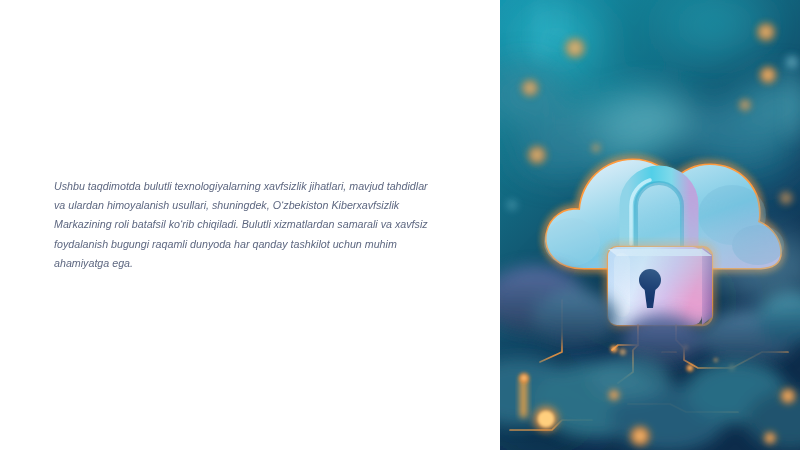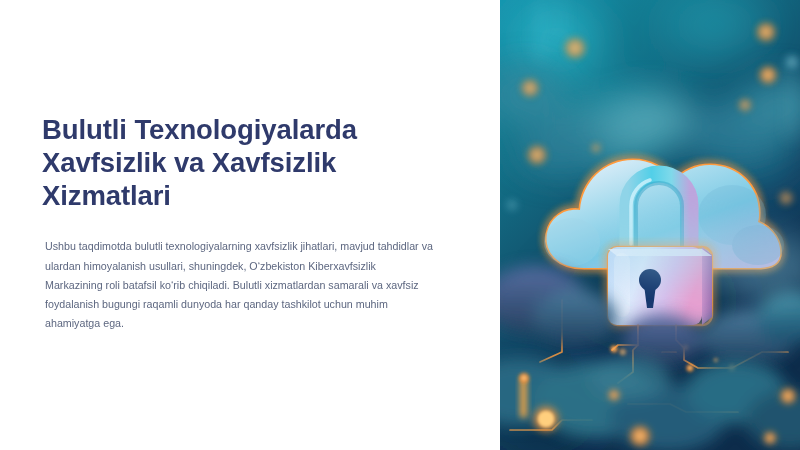--- a/index.html
+++ b/index.html
@@ -41,27 +41,28 @@
     font-family: "Liberation Sans", sans-serif;
     font-size: 27.5px;
     line-height: 33px;
     font-weight: bold;
     letter-spacing: -0.1px;
     color: #2f3a6b;
     max-width: 360px;
   }
 
   .slide-body {
-    margin: 3px;
+    margin: 12px;
     font-family: "Liberation Sans", sans-serif;
     font-size: 10.7px;
     line-height: 19.2px;
     font-weight: normal;
     color: #5d6780;
     max-width: 390px;
+    font-style: italic;
   }
 
   
   .image-pane {
     position: relative;
     width: 300px;
     height: 450px;
     overflow: hidden;
     background: #0d3a52;
   }
@@ -72,21 +73,20 @@
     height: 100%;
     display: block;
   }
 </style>
 </head>
 <body>
 
 <div class="slide">
 
   <div class="text-pane">
-    <h1 class="slide-title">Bulutli Texnologiyalarda Xavfsizlik va Xavfsizlik Xizmatlari</h1>
     <p class="slide-body">Ushbu taqdimotda bulutli texnologiyalarning xavfsizlik jihatlari, mavjud tahdidlar va ulardan himoyalanish usullari, shuningdek, O‘zbekiston Kiberxavfsizlik Markazining roli batafsil ko‘rib chiqiladi. Bulutli xizmatlardan samarali va xavfsiz foydalanish bugungi raqamli dunyoda har qanday tashkilot uchun muhim ahamiyatga ega.</p>
   </div>
 
   <div class="image-pane">
     <svg class="art" viewBox="0 0 300 450" preserveAspectRatio="xMidYMid slice">
       <defs>
 
         <linearGradient id="bgGrad" x1="0" y1="0" x2="0.55" y2="1">
           <stop offset="0%" stop-color="#1694ad"></stop>
           <stop offset="22%" stop-color="#13798f"></stop>

